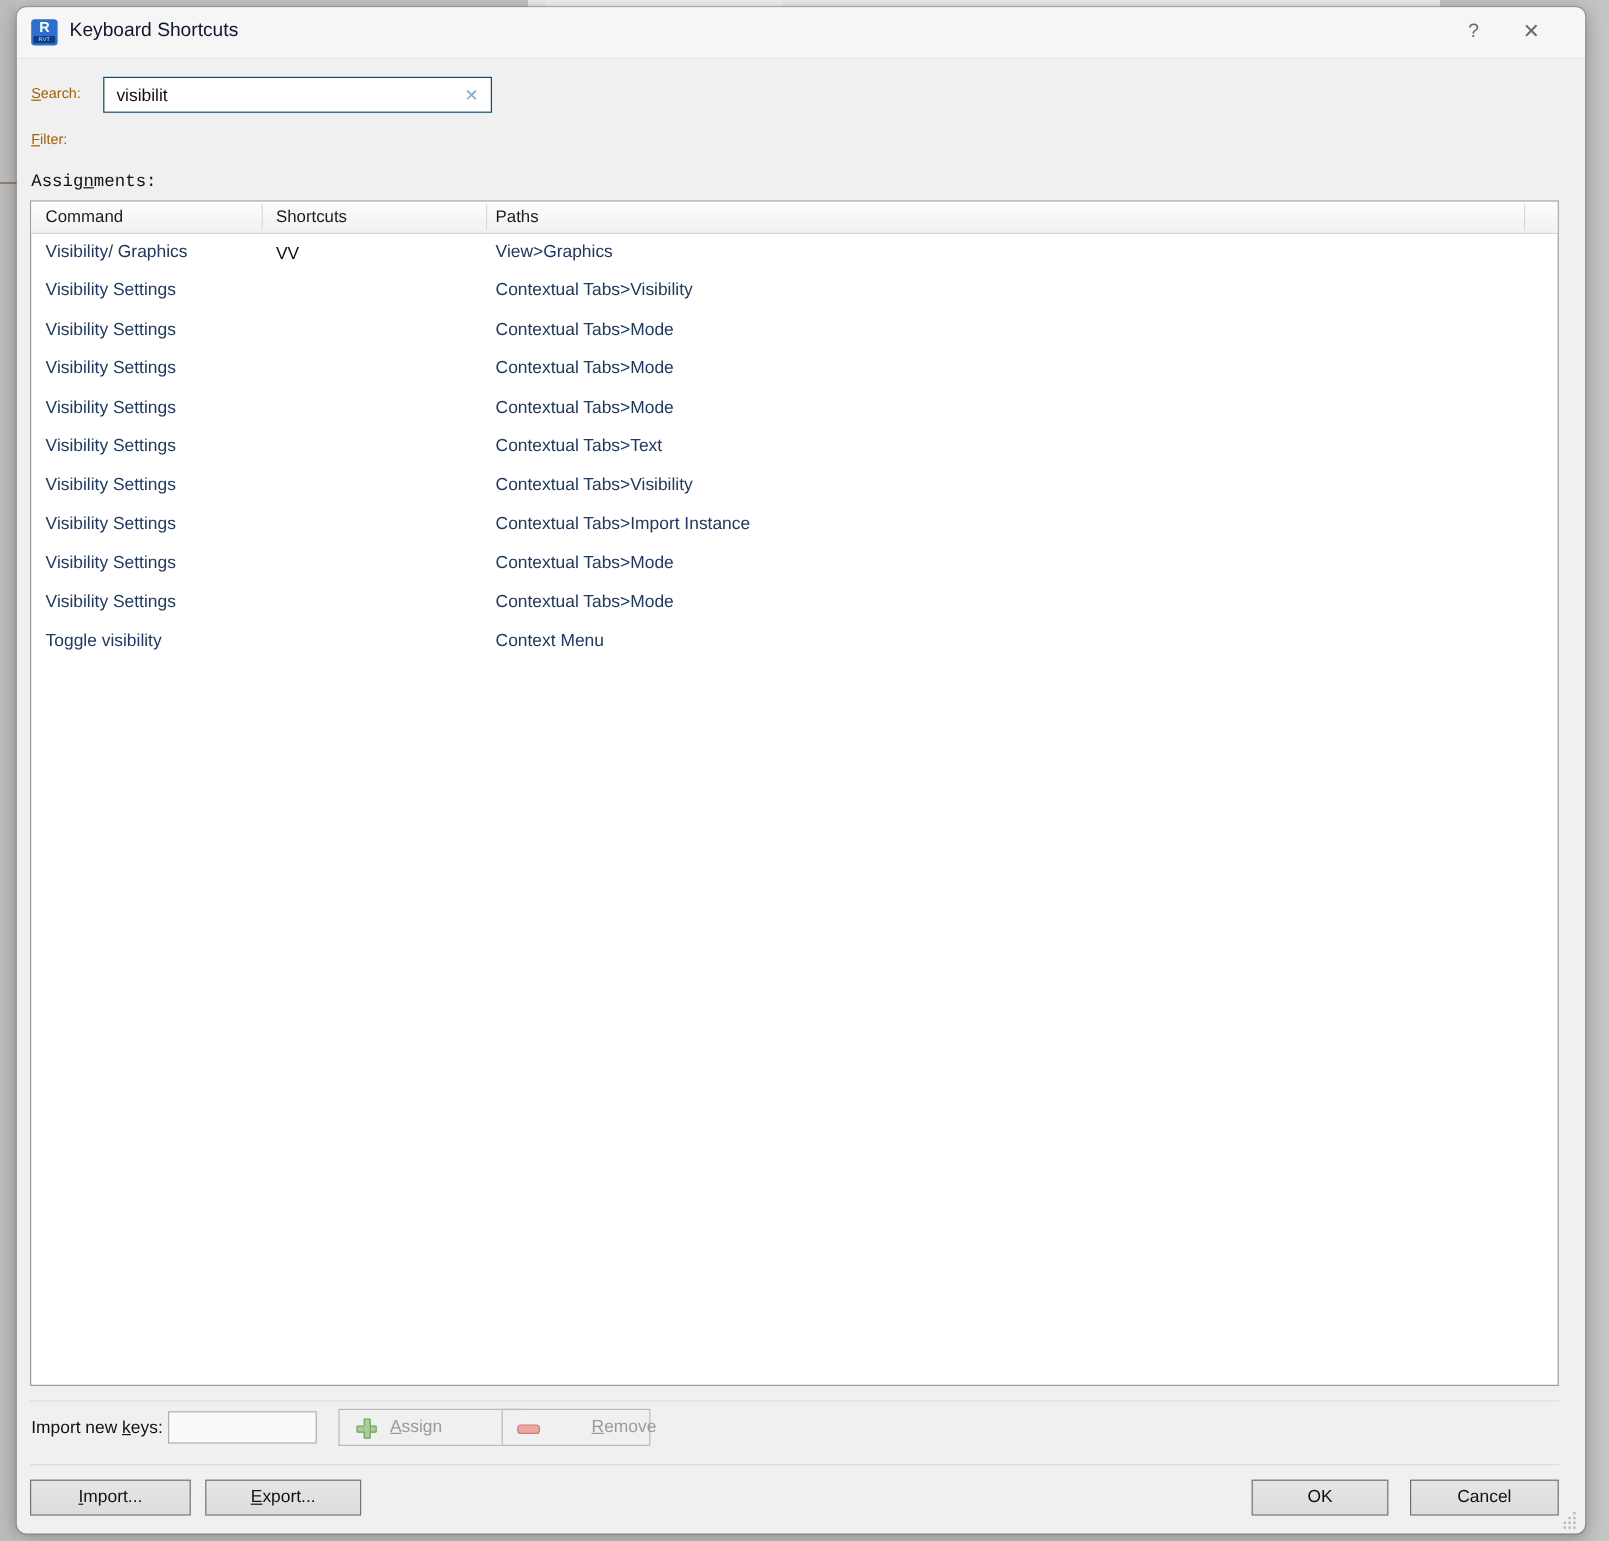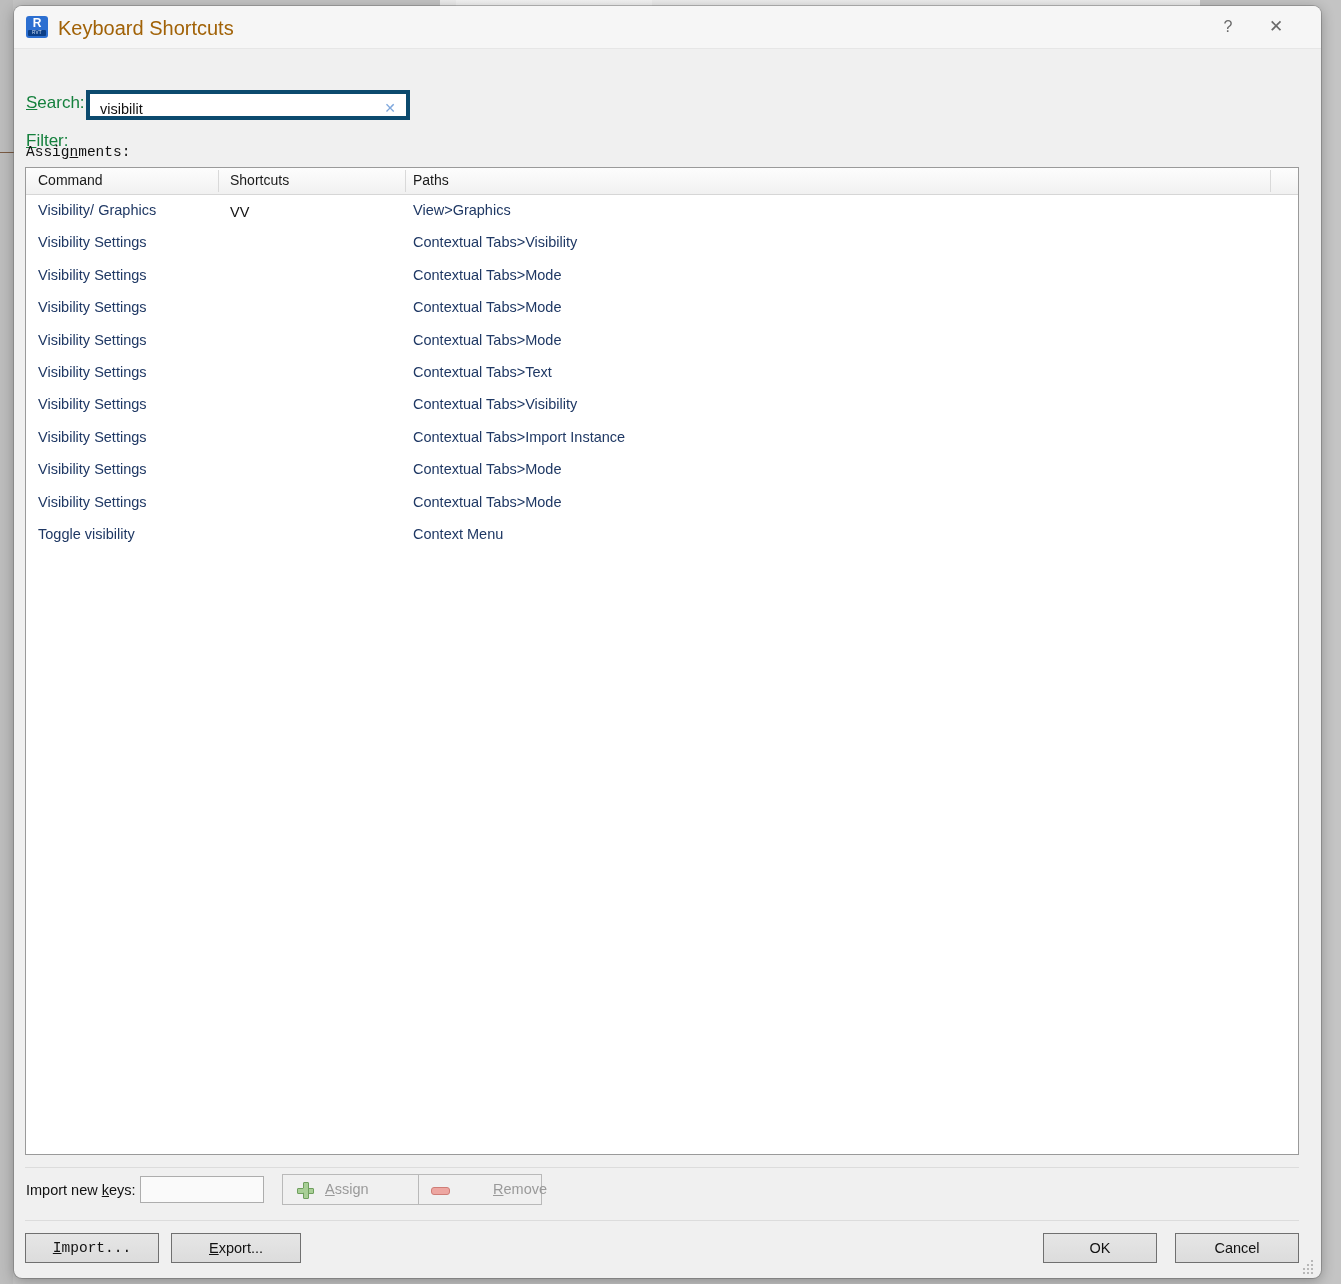--- a/index.html
+++ b/index.html
@@ -111,22 +111,22 @@
     color: #cfe0f7;
     font-size: 4.5px;
     line-height: 6px;
     text-align: center;
     letter-spacing: 0.3px;
   }
   .title-text {
     position: absolute;
     left: 44px;
     top: 11px;
-    font-size: 20px;
-    color: #a16207;
+    font-size: 16px;
+    color: #0f172a;
   }
   .tb-btn {
     position: absolute;
     top: 8px;
     width: 34px;
     height: 26px;
     color: #6a6a6a;
     font-size: 17px;
     line-height: 26px;
     text-align: center;
@@ -136,38 +136,36 @@
   .tb-btn.close { right: 28px; }
 
   
   .form-row {
     position: absolute;
     left: 0; right: 0;
     height: 30px;
   }
   .fld-label {
     position: absolute;
-    font-size: 17px;
-    color: #15803d;
-    margin-top: 22px;
+    font-size: 12px;
+    color: #a16207;
   }
   .fld-label u { text-decoration: underline; }
 
   #search-row { top: 58px; }
   #search-label { left: 12px; top: 7px; }
   .search-box {
     position: absolute;
     left: 72px;
     top: 0px;
     width: 324px;
     height: 30px;
     background: #fff;
-    border: 4px solid #0c4a6e;
-    box-sizing: border-box;
-    margin-top: 26px;
+    border: 1px solid #0c4a6e;
+    box-sizing: border-box;
   }
   .search-input {
     position: absolute;
     left: 8px;
     top: 0px;
     right: 32px;
     height: 28px;
     border: 0;
     outline: 0;
     background: transparent;
@@ -375,21 +373,21 @@
     border: 1px solid #707070;
     box-sizing: border-box;
     font-family: "Liberation Sans", sans-serif;
     font-size: 14.5px;
     color: #111;
     text-align: center;
     line-height: 28px;
     cursor: default;
   }
   .btn u { text-decoration: underline; }
-  #import-btn { left: 11px; top: 1227px; width: 134px; font-family: Liberation Mono, monospace; }
+  #import-btn { left: 11px; top: 1227px; width: 134px; }
   #export-btn { left: 157px; top: 1227px; width: 130px; }
   #ok-btn { left: 1029px; top: 1227px; width: 114px; }
   #cancel-btn { left: 1161px; top: 1227px; width: 124px; }
 
   .resize-grip {
     position: absolute;
     right: 6px;
     bottom: 4px;
     width: 14px;
     height: 14px;

